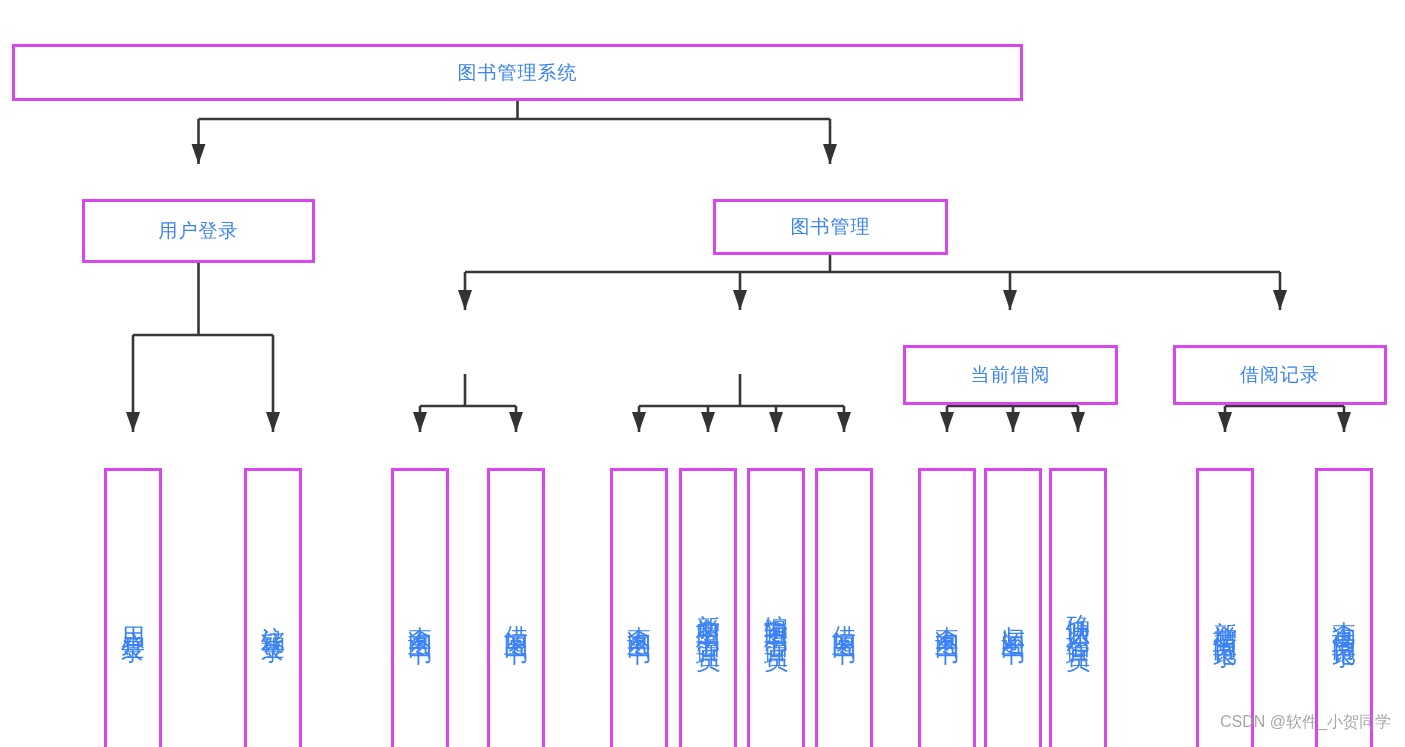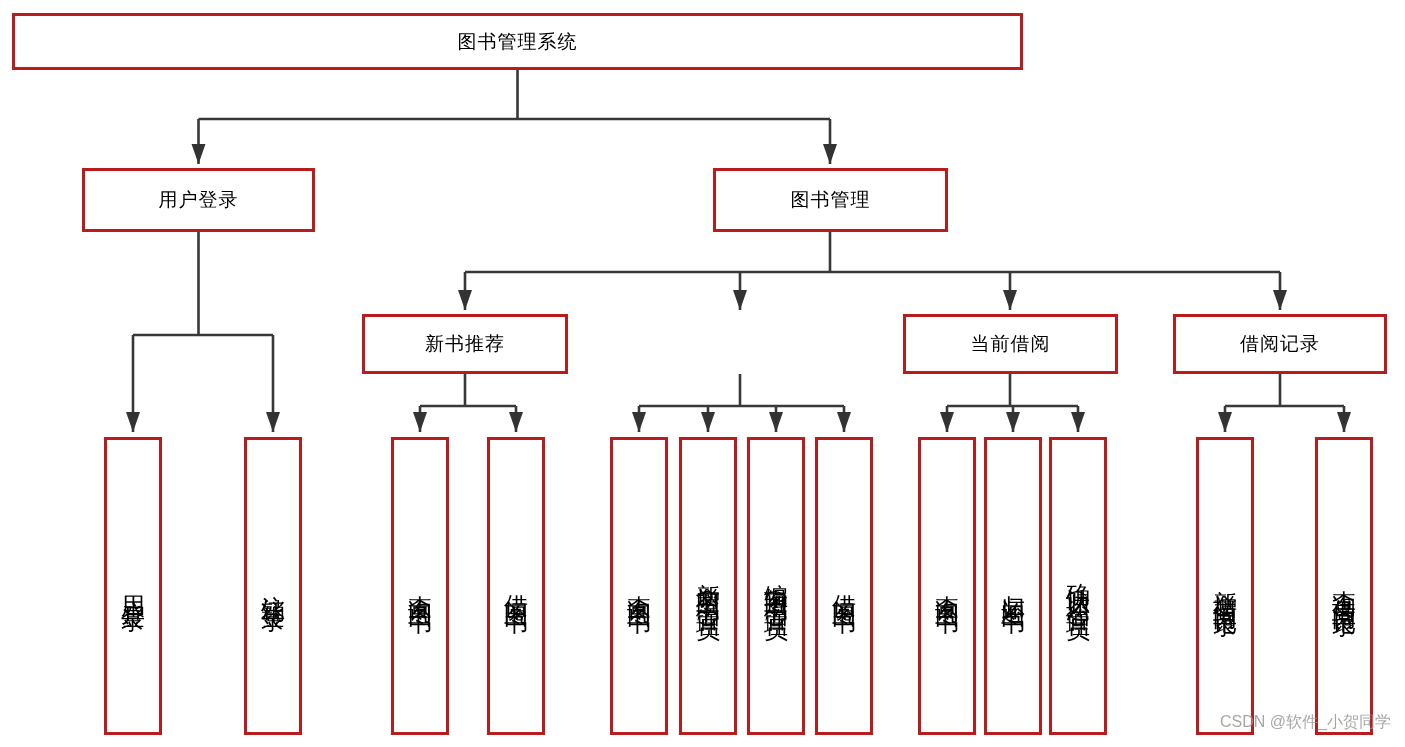--- a/index.html
+++ b/index.html
@@ -7,32 +7,33 @@
   .canvas{
     position:relative;
     width:1405px;height:747px;
     background:#ffffff;
     overflow:hidden;
   }
   .connectors{position:absolute;left:0;top:0;z-index:1;}
   .node{
     position:absolute;
     box-sizing:border-box;
-    border:3px solid #b91c1c;
+    border:3px solid #d946ef;
     background:#ffffff;
     display:flex;
     align-items:center;
     justify-content:center;
     z-index:2;
-    color:#000000;
+    color:#3b82f6;
+    margin-top:31px;
   }
   .hnode{font-size:19px;letter-spacing:1px;}
   .root{left:12px;top:13px;width:1011px;height:57px;}
   .l1a{left:82px;top:168px;width:233px;height:64px;}
-  .l1b{left:713px;top:168px;width:235px;height:64px;}
+  .l1b{left:713px;top:168px;width:235px;height:56px;}
   .l2{top:314px;height:60px;}
   .l2a{left:362px;width:206px;}
   .l2b{left:635px;width:210px;}
   .l2c{left:903px;width:215px;}
   .l2d{left:1173px;width:214px;}
   .leaf{
     top:437px;height:298px;width:58px;
     font-size:24px;
   }
   .leaf span{
@@ -100,21 +101,20 @@
     <path d="M1280,374 V406 M1225,406 H1344" stroke="#383838" stroke-width="2.6" fill="none"></path>
     <line x1="1225" y1="406" x2="1225" y2="432" stroke="#383838" stroke-width="2.6" marker-end="url(#arw)"></line>
     <line x1="1344" y1="406" x2="1344" y2="432" stroke="#383838" stroke-width="2.6" marker-end="url(#arw)"></line>
   </svg>
 
   <div class="node hnode root">图书管理系统</div>
 
   <div class="node hnode l1a">用户登录</div>
   <div class="node hnode l1b">图书管理</div>
 
-  <div class="node hnode l2 l2a">新书推荐</div>
   <div class="node hnode l2 l2d">借阅记录</div>
   <div class="node hnode l2 l2c">当前借阅</div>
 
   <div class="node leaf ula">
     <span>用户登录</span>
   </div>
   <div class="node leaf ulb">
     <span>注销登录</span>
   </div>
 

